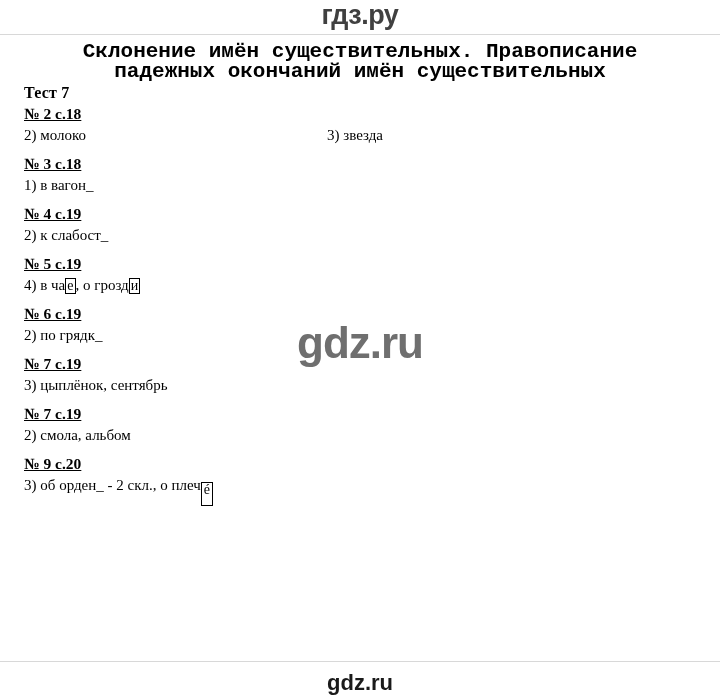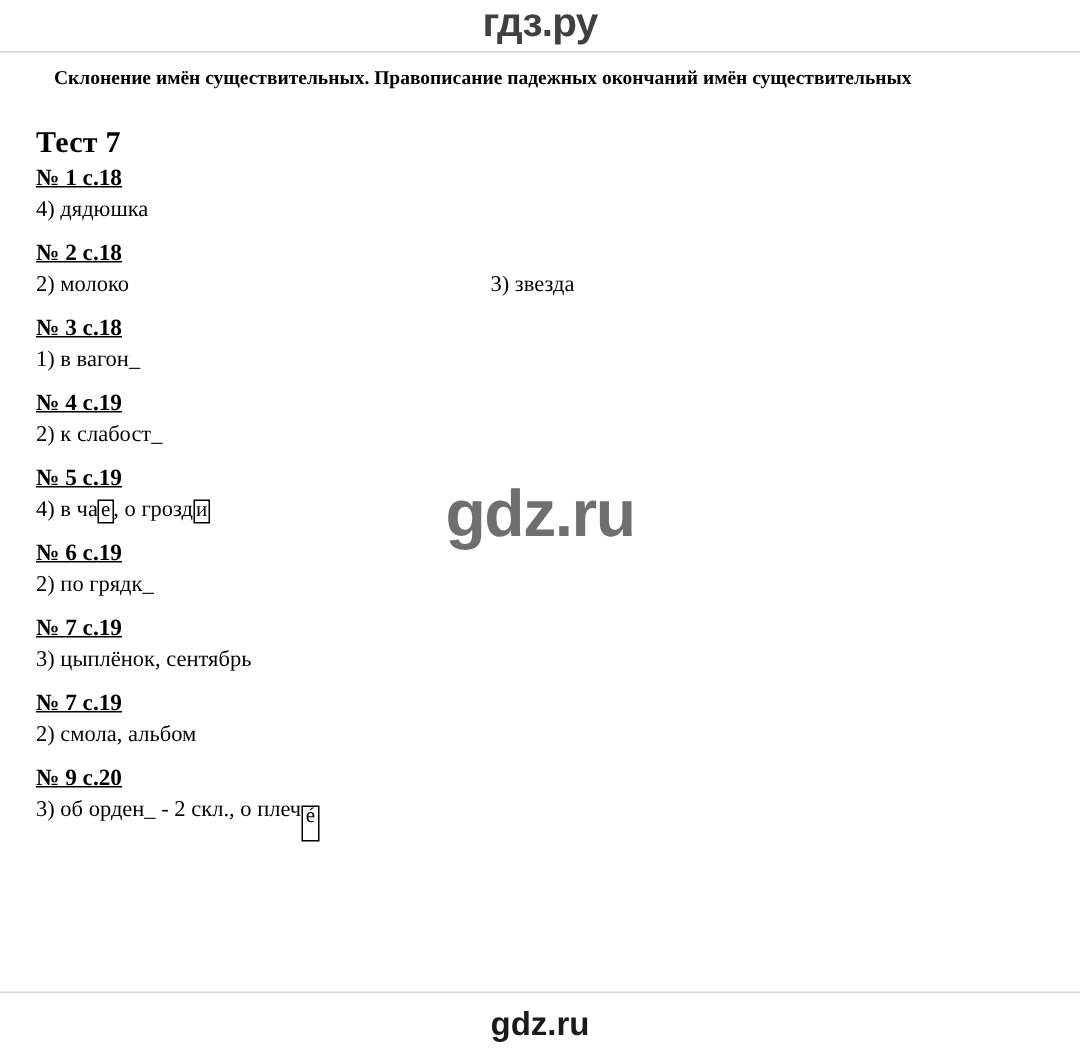--- a/index.html
+++ b/index.html
@@ -40,36 +40,36 @@
     width: 720px;
     height: 1px;
     background: #d8d8d8;
   }
   
   .doc-title {
     position: absolute;
     top: 42px;
     left: 36px;
     width: 648px;
-    text-align: left;
-    font-family: Liberation Serif, serif;
-    font-weight: bold;
-    font-size: 13px;
+    text-align: center;
+    font-family: Liberation Mono, monospace;
+    font-weight: bold;
+    font-size: 21px;
     line-height: 20px;
   }
   
   .content {
     position: absolute;
     top: 84px;
     left: 24px;
     width: 672px;
   }
   .test-label {
     font-weight: bold;
-    font-size: 20px;
+    font-size: 16px;
     margin: 0 0 3px 0;
     letter-spacing: 0.2px;
   }
   .qblock {
     margin-bottom: 10px;
   }
   .qhead {
     font-weight: bold;
     font-size: 15.5px;
     text-decoration: underline;
@@ -147,27 +147,20 @@
 
   <div class="top-logo">гдз.ру</div>
   <div class="divider"></div>
 
   <div class="doc-title">Склонение имён существительных. Правописание падежных окончаний имён существительных</div>
 
   <div class="content">
 
     <div class="test-label">Тест 7</div>
 
-    <div class="qblock">
-      <div class="qhead">№ 1 с.18</div>
-      <div class="answers">
-        <div class="ans-a">4) дядюшка</div>
-        <div class="ans-b"></div>
-      </div>
-    </div>
 
     <div class="qblock">
       <div class="qhead">№ 2 с.18</div>
       <div class="answers">
         <div class="ans-a">2) молоко</div>
         <div class="ans-b">3) звезда</div>
       </div>
     </div>
 
     <div class="qblock">

